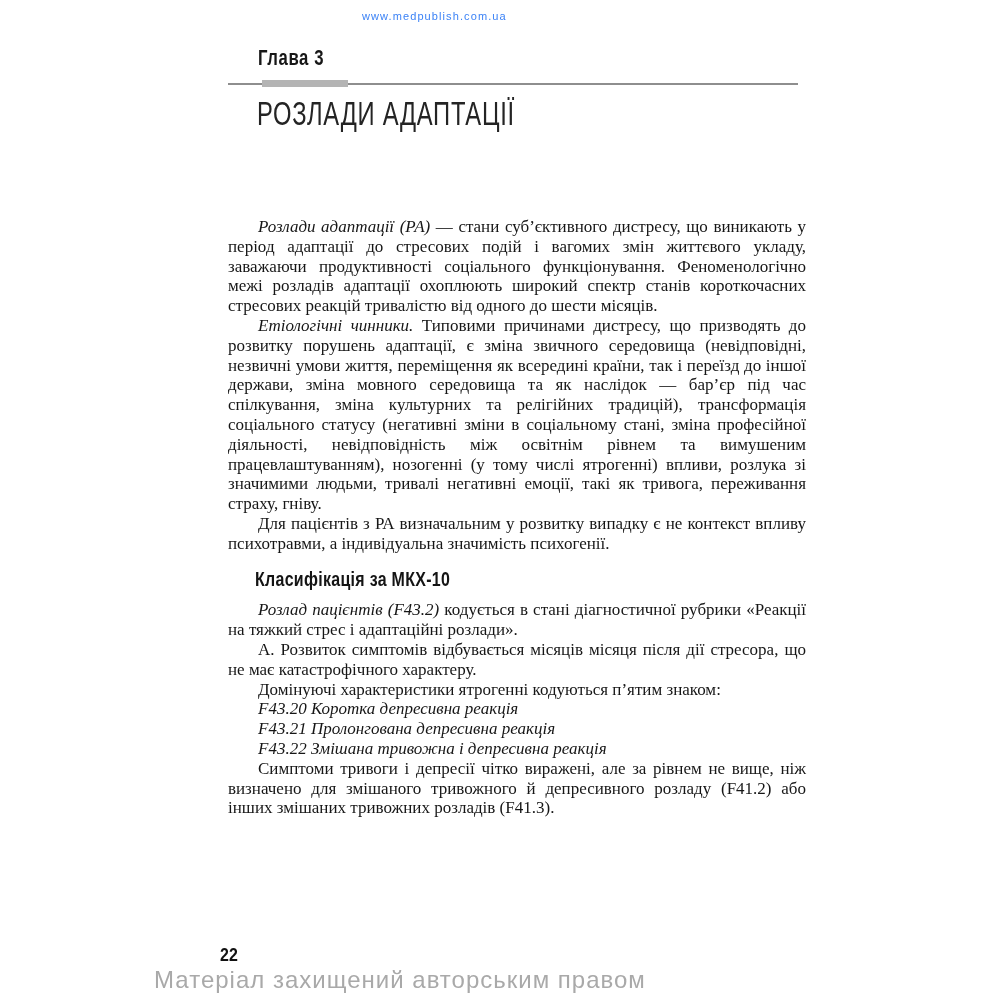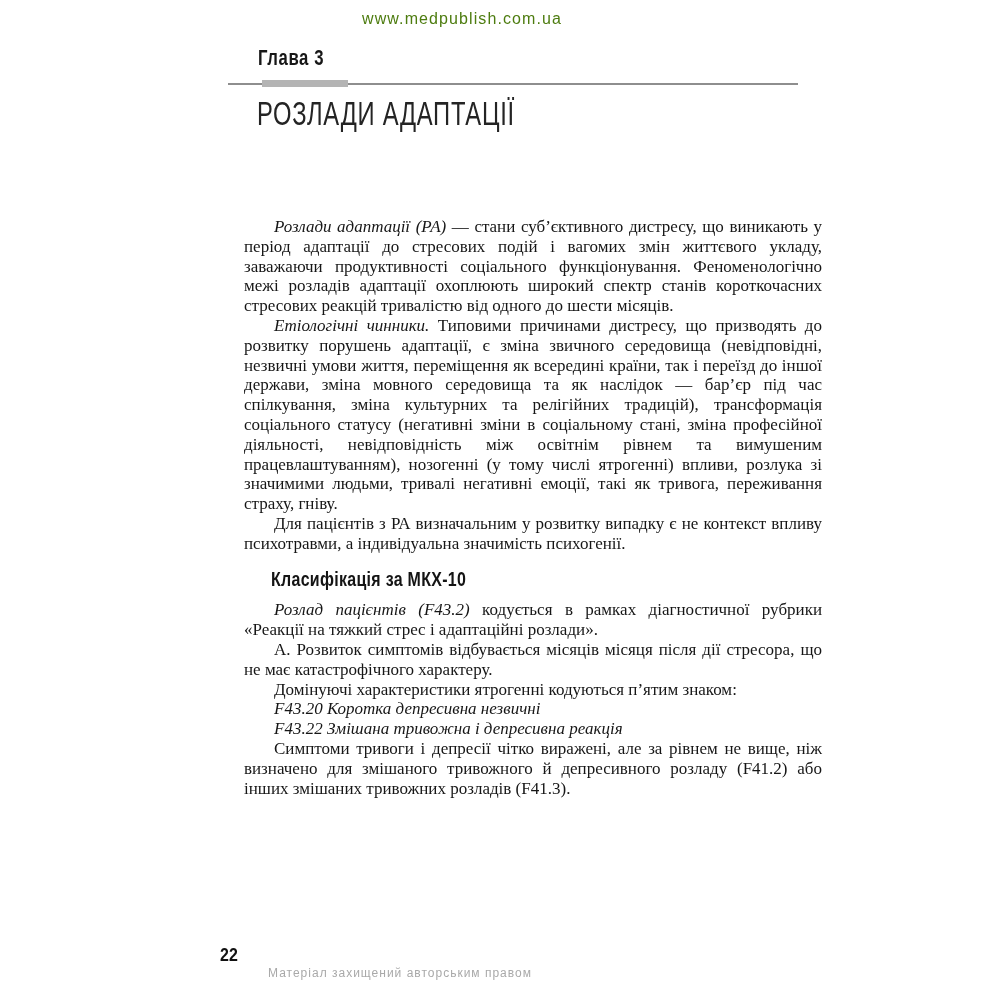--- a/index.html
+++ b/index.html
@@ -6,22 +6,22 @@
   body {
     width: 1000px; height: 1000px;
     background: #ffffff;
     position: relative;
     font-family: "Liberation Serif", serif;
     overflow: hidden;
   }
   .watermark {
     position: absolute; left: 362px; top: 10px;
     font-family: "Liberation Sans", sans-serif;
-    font-size: 16px; letter-spacing: 1.1px;
-    color: #4d7c0f;
+    font-size: 11px; letter-spacing: 1.1px;
+    color: #3b82f6;
   }
   .chapter-label {
     position: absolute; left: 258px; top: 45px;
     font-family: "Liberation Sans", sans-serif;
     font-weight: bold; font-size: 22px; color: #171717;
     letter-spacing: 0.8px;
     transform: scaleX(0.76); transform-origin: 0 0;
     white-space: nowrap;
   }
   .rule-thin {
@@ -34,21 +34,21 @@
   }
   .chapter-title {
     position: absolute; left: 257px; top: 95px;
     font-family: "Liberation Sans", sans-serif;
     font-weight: 400; font-size: 33px; color: #242424;
     letter-spacing: 1px;
     transform: scaleX(0.72); transform-origin: 0 0;
     white-space: nowrap;
   }
   .body-col {
-    position: absolute; left: 244px; top: 217px;
+    position: absolute; left: 228px; top: 217px;
     width: 578px;
     font-size: 17px; line-height: 19.8px;
     color: #161616;
     text-align: justify;
     hyphens: auto; -webkit-hyphens: auto;
   }
   .body-col p { margin: 0; text-indent: 30px; }
   .body-col p.ital { font-style: italic; }
   .body-col em { font-style: italic; }
   .sec-heading {
@@ -62,43 +62,44 @@
   .page-number {
     position: absolute; left: 220px; top: 944px;
     font-family: "Liberation Sans", sans-serif;
     font-weight: bold; font-size: 19px; color: #111111;
     transform: scaleX(0.84); transform-origin: 0 0;
   }
   .copyright {
     position: absolute; left: 0; top: 966px; width: 800px;
     text-align: center;
     font-family: "Liberation Sans", sans-serif;
-    font-size: 12px; letter-spacing: 1px;
+    font-size: 24px; letter-spacing: 1px;
     color: #a9a9a9;
   }
 </style>
 </head>
 <body>
 
 <div class="watermark">www.medpublish.com.ua</div>
 
 <div class="chapter-label">Глава 3</div>
 <div class="rule-thin"></div>
 <div class="rule-thick"></div>
 <div class="chapter-title">РОЗЛАДИ АДАПТАЦІЇ</div>
 
 <div class="body-col">
   <p><em>Розлади адаптації (РА)</em><span> — стани суб’єктивного дистресу, що виникають у період адаптації до стресових подій і вагомих змін життєвого укладу, заважаючи продуктивності соціального функціонування. Феноменологічно межі розладів адаптації охоплюють широкий спектр станів короткочасних стресових реакцій тривалістю від одного до шести місяців.</span></p>
   <p><em>Етіологічні чинники.</em><span> Типовими причинами дистресу, що призводять до розвитку порушень адаптації, є зміна звичного середовища (невідповідні, незвичні умови життя, переміщення як всередині країни, так і переїзд до іншої держави, зміна мовного середовища та як наслідок — бар’єр під час спілкування, зміна культурних та релігійних традицій), трансформація соціального статусу (негативні зміни в соціальному стані, зміна професійної діяльності, невідповідність між освітнім рівнем та вимушеним працевлаштуванням), нозогенні (у тому числі ятрогенні) впливи, розлука зі значимими людьми, тривалі негативні емоції, такі як тривога, переживання страху, гніву.</span></p>
   <p><span>Для пацієнтів з РА визначальним у розвитку випадку є не контекст впливу психотравми, а індивідуальна значимість психогенії.</span></p>
 
   <div class="sec-heading">Класифікація за МКХ-10</div>
 
-  <p><em>Розлад пацієнтів (F43.2)</em><span> кодується в рамках діагностичної рубрики «Реакції на тяжкий стрес і адаптаційні розлади».</span></p>
+  <p><em>Розлад пацієнтів (F43.2)</em><span> кодується в стані діагностичної рубрики «Реакції на тяжкий стрес і адаптаційні розлади».</span></p>
   <p><span>А. Розвиток симптомів відбувається місяців місяця після дії стресора, що не має катастрофічного характеру.</span></p>
   <p><span>Домінуючі характеристики ятрогенні кодуються п’ятим знаком:</span></p>
-  <p class="ital"><span>F43.20 Коротка депресивна незвичні</span></p>
+  <p class="ital"><span>F43.20 Коротка депресивна реакція</span></p>
+  <p class="ital"><span>F43.21 Пролонгована депресивна реакція</span></p>
   <p class="ital"><span>F43.22 Змішана тривожна і депресивна реакція</span></p>
   <p><span>Симптоми тривоги і депресії чітко виражені, але за рівнем не вище, ніж визначено для змішаного тривожного й депресивного розладу (F41.2) або інших змішаних тривожних розладів (F41.3).</span></p>
 </div>
 
 <div class="page-number">22</div>
 <div class="copyright">Матеріал захищений авторським правом</div>
 
 </body></html>

